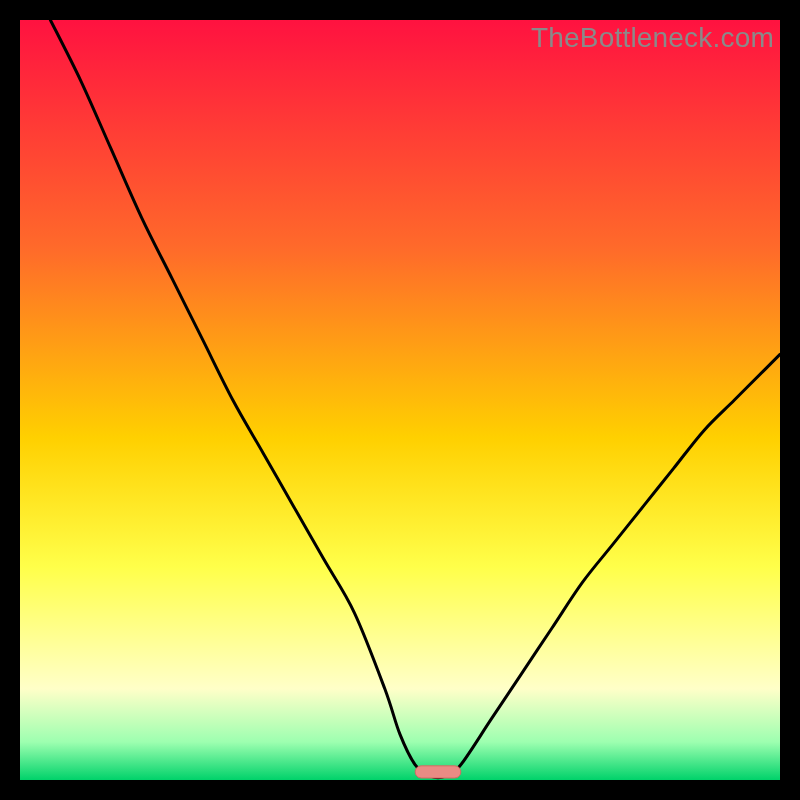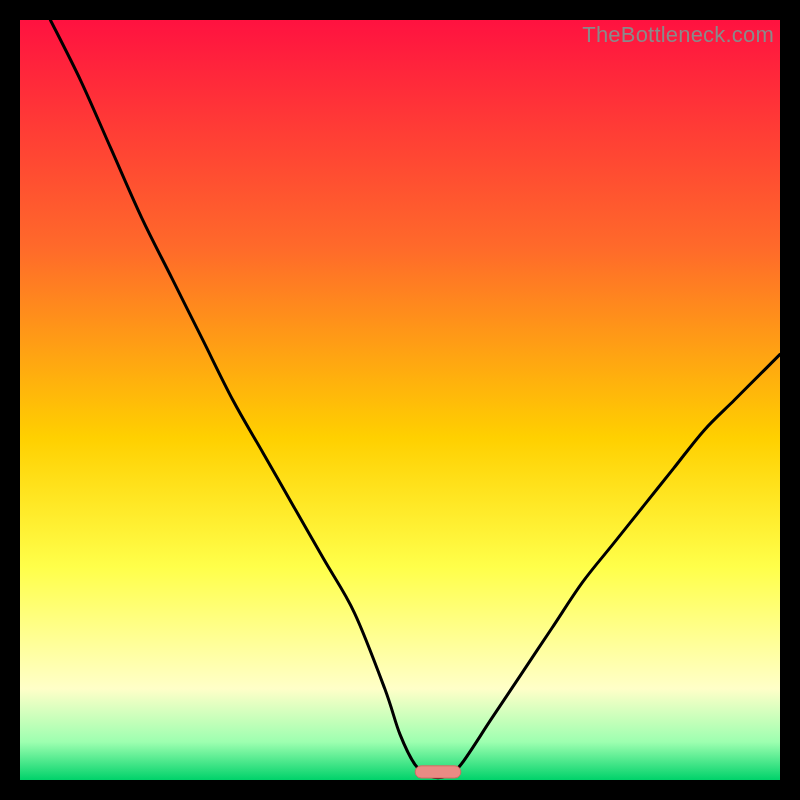--- a/index.html
+++ b/index.html
@@ -24,21 +24,21 @@
     left: 0;
     top: 0;
     width: 760px;
     height: 760px;
   }
   .watermark {
     position: absolute;
     top: 2px;
     right: 6px;
     color: #8a8a8a;
-    font-size: 22px;
+    font-size: 28px;
     font-weight: 500;
     letter-spacing: 0.2px;
     z-index: 5;
   }
   svg { display: block; }
 </style>
 </head>
 <body>
 
 <div class="frame">

